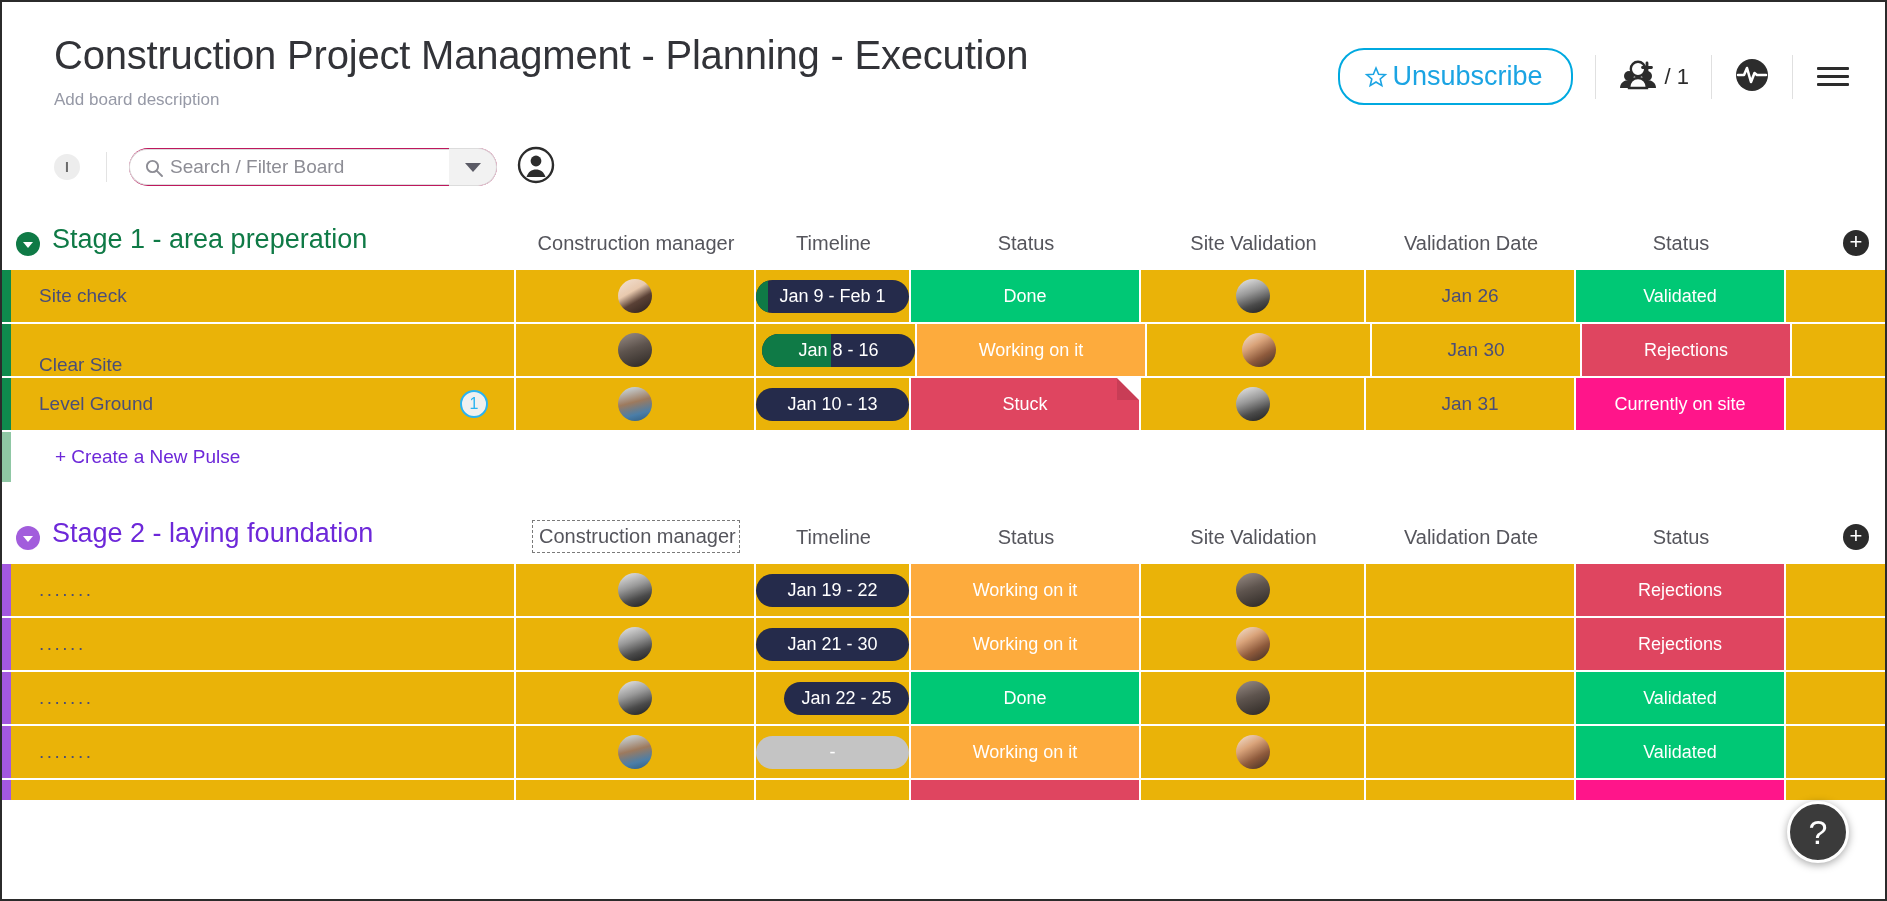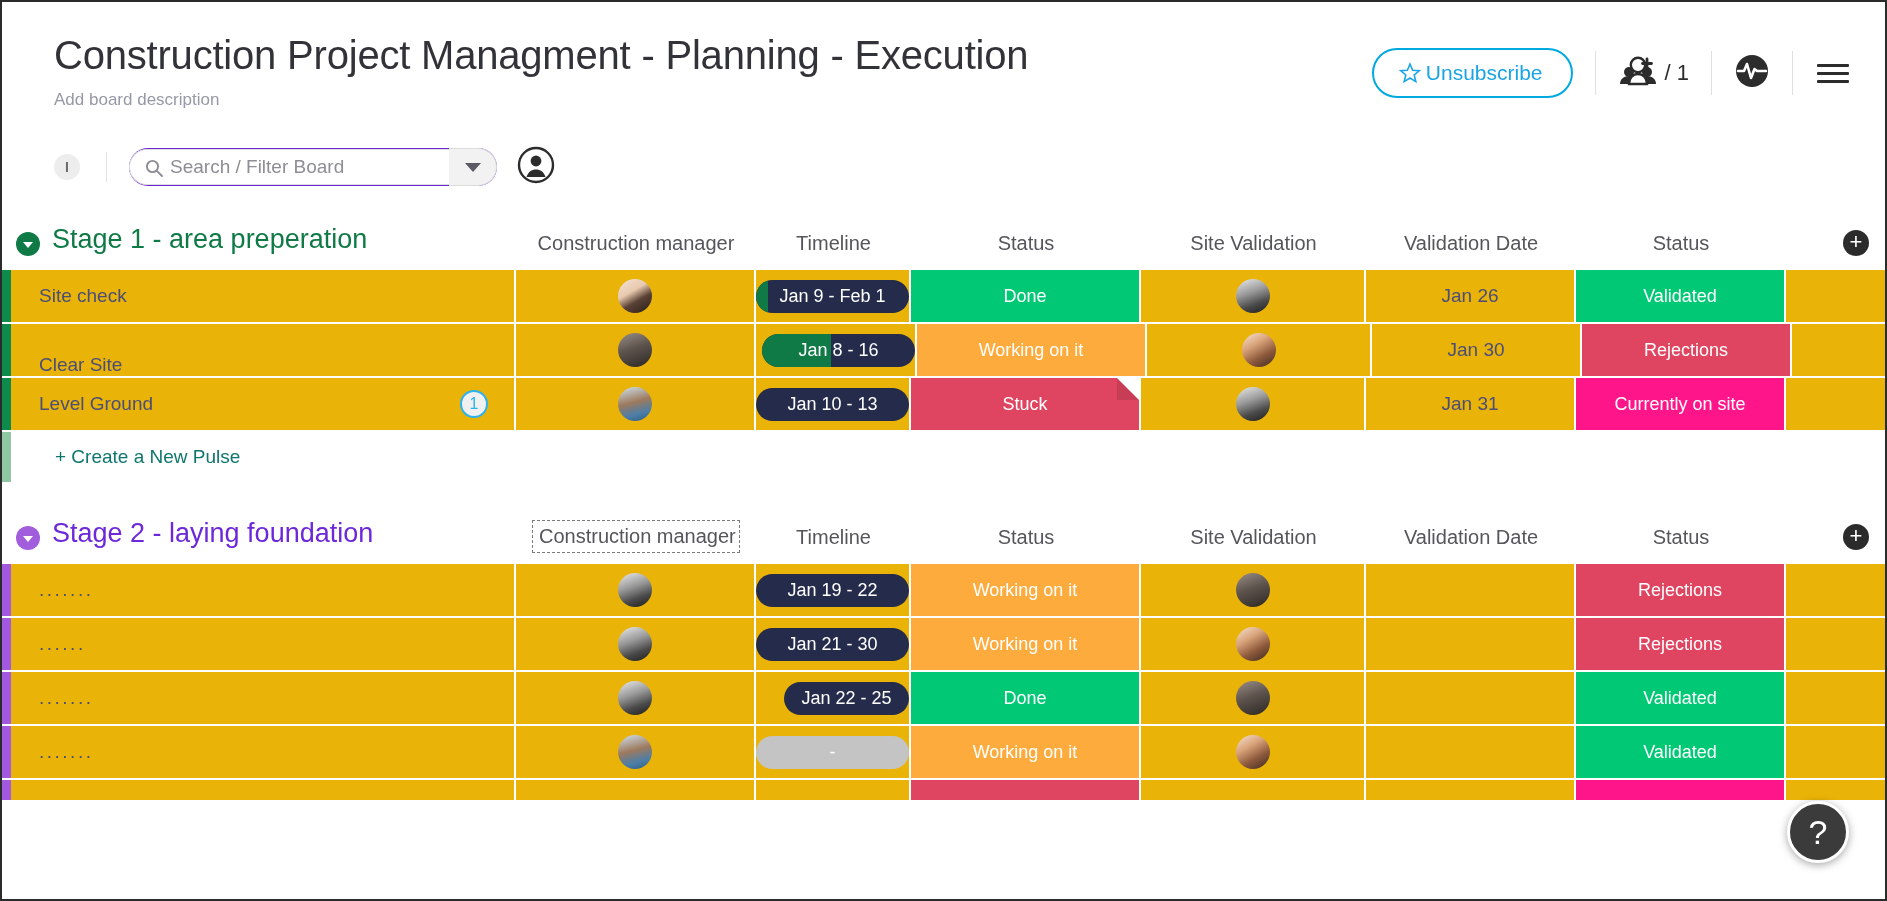--- a/index.html
+++ b/index.html
@@ -23,40 +23,40 @@
   .board-desc { margin-top: 12px; font-size: 17px; color: #9699a6; }
 
   .header-right {
     position: absolute; top: 46px; right: 34px;
     display: flex; align-items: center; gap: 0px;
   }
   .unsub-btn {
     display: flex; align-items: center; gap: 4px;
     border: 2px solid #00a9e0; border-radius: 26px;
     padding: 11px 28px 11px 24px; background: #fff;
-    color: #1ba4e3; font-size: 21px; cursor: pointer; white-space: nowrap;
+    color: #1ba4e3; font-size: 27px; cursor: pointer; white-space: nowrap;
   }
   .unsub-btn svg { display: block; }
   .divider-v { width: 1px; height: 44px; background: #e0e0e0; margin: 0 22px; }
   .icon-btn { display:flex; align-items:center; gap:7px; cursor:pointer; color:#2c2c2c; }
   .icon-btn .count { font-size: 22px; color: #2c2c2c; }
   .hamburger { display:flex; flex-direction:column; gap:5px; cursor:pointer; padding: 4px 2px; }
   .hamburger span { display:block; width: 32px; height: 3px; background:#2c2c2c; border-radius:1px; }
 
   
   .toolbar { display:flex; align-items:center; gap: 0; padding: 36px 0 0 52px; }
   .info-chip {
     width: 26px; height: 26px; border-radius: 50%; background: #ededed;
     display:flex; align-items:center; justify-content:center;
     color:#6b6b6b; font-size:14px; font-weight:700; cursor:pointer;
   }
   .toolbar .divider-v2 { width:1px; height:30px; background:#e3e3e3; margin: 0 22px 0 26px; }
   .search-wrap {
     position: relative; display:flex; align-items:center;
-    width: 368px; height: 38px; border-radius: 19px; background: #6d28d9;
+    width: 368px; height: 38px; border-radius: 19px; background: #be185d;
   }
   .search-input {
     flex: 1; height: 36px; border: 1px solid #dcdcdc; border-radius: 19px 0 0 19px;
     border-right: none; background:#fff; outline:none;
     padding: 0 10px 0 40px; font-size: 19px; color:#5b5b66;
     font-family: "Liberation Sans", sans-serif;
   }
   .search-input::placeholder { color:#8d8d95; }
   .search-icon { position:absolute; left:15px; top:10px; pointer-events:none; }
   .search-caret {
@@ -113,21 +113,21 @@
   .fold {
     position:absolute; right:0; top:0; width:0;height:0;
     border-left: 22px solid transparent; border-top: 22px solid #ffffff;
   }
   .fold2 {
     position:absolute; right:0; top:0; width:0;height:0;
     border-right: 22px solid transparent; border-bottom: 22px solid rgba(0,0,0,0.10);
   }
   .newpulse { position:relative; height: 50px; display:flex; align-items:stretch; background:#fff; }
   .newpulse .color-bar { width: 9px; flex: 0 0 9px; }
-  .newpulse .np-text { display:flex; align-items:center; padding-left: 44px; font-size: 19px; color:#0f766e; cursor:pointer; }
+  .newpulse .np-text { display:flex; align-items:center; padding-left: 44px; font-size: 19px; color:#6d28d9; cursor:pointer; }
 
   .dots { letter-spacing: 2.5px; color:#4a4e78; font-size: 19px; }
 
   .help-fab {
     position:absolute; right: 36px; bottom: 36px;
     width: 62px; height: 62px; border-radius:50%; background:#3b3b3b;
     border: 3px solid #fff; box-shadow: 0 2px 8px rgba(0,0,0,0.35);
     display:flex; align-items:center; justify-content:center;
     color:#fff; font-size: 34px; cursor:pointer; z-index: 50;
   }

